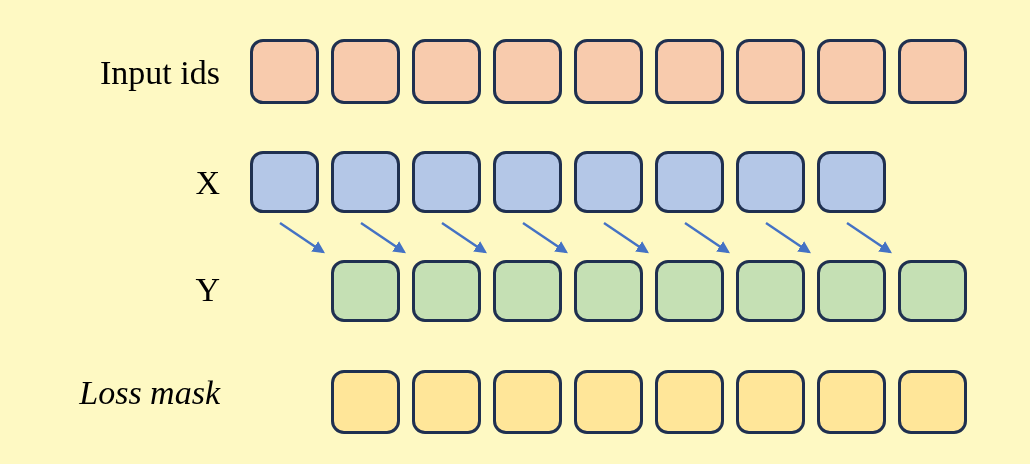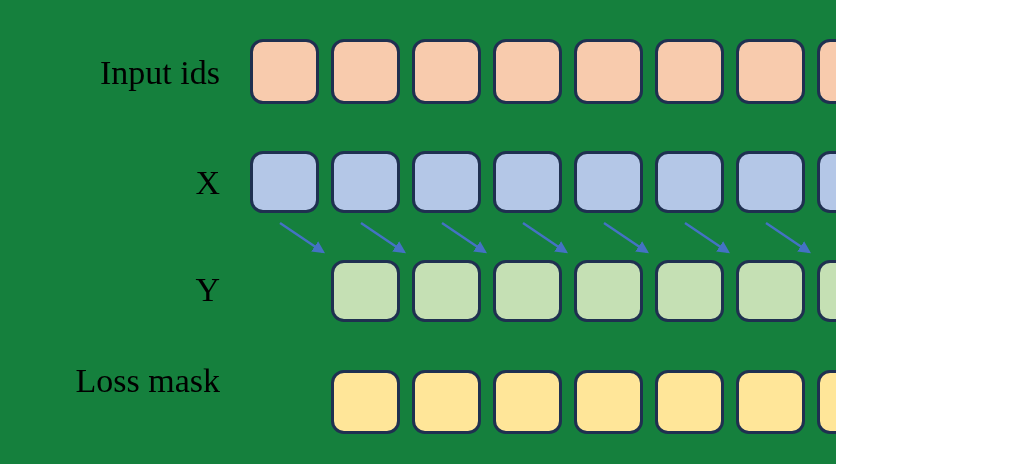--- a/index.html
+++ b/index.html
@@ -2,23 +2,23 @@
 <html><head>
 <meta charset="utf-8">
 <style>
   html, body {
     margin: 0;
     padding: 0;
     background: #ffffff;
   }
   #canvas {
     position: relative;
-    width: 836px;
+    width: 1030px;
     height: 464px;
-    background: #15803d;
+    background: #fef9c3;
     overflow: hidden;
     font-family: "Liberation Serif", "DejaVu Serif", serif;
   }
   .row-label {
     position: absolute;
     color: #000000;
     font-family: "Liberation Serif", "DejaVu Serif", serif;
     font-size: 34px;
     line-height: 34px;
     text-align: right;
@@ -91,21 +91,21 @@
       <div class="cell cell-x" style="left: 817px; top: 151px; width: 69px; height: 62px;"></div>
       <div class="row-label" style="top: 273px;">Y</div>
       <div class="cell cell-y" style="left: 331px; top: 260px; width: 69px; height: 62px;"></div>
       <div class="cell cell-y" style="left: 412px; top: 260px; width: 69px; height: 62px;"></div>
       <div class="cell cell-y" style="left: 493px; top: 260px; width: 69px; height: 62px;"></div>
       <div class="cell cell-y" style="left: 574px; top: 260px; width: 69px; height: 62px;"></div>
       <div class="cell cell-y" style="left: 655px; top: 260px; width: 69px; height: 62px;"></div>
       <div class="cell cell-y" style="left: 736px; top: 260px; width: 69px; height: 62px;"></div>
       <div class="cell cell-y" style="left: 817px; top: 260px; width: 69px; height: 62px;"></div>
       <div class="cell cell-y" style="left: 898px; top: 260px; width: 69px; height: 62px;"></div>
-      <div class="row-label" style="top: 364px;">Loss mask</div>
+      <div class="row-label" style="top: 376px; font-style: italic;">Loss mask</div>
       <div class="cell cell-loss" style="left: 331px; top: 370px; width: 69px; height: 64px;"></div>
       <div class="cell cell-loss" style="left: 412px; top: 370px; width: 69px; height: 64px;"></div>
       <div class="cell cell-loss" style="left: 493px; top: 370px; width: 69px; height: 64px;"></div>
       <div class="cell cell-loss" style="left: 574px; top: 370px; width: 69px; height: 64px;"></div>
       <div class="cell cell-loss" style="left: 655px; top: 370px; width: 69px; height: 64px;"></div>
       <div class="cell cell-loss" style="left: 736px; top: 370px; width: 69px; height: 64px;"></div>
       <div class="cell cell-loss" style="left: 817px; top: 370px; width: 69px; height: 64px;"></div>
       <div class="cell cell-loss" style="left: 898px; top: 370px; width: 69px; height: 64px;"></div>
     </div>
 

